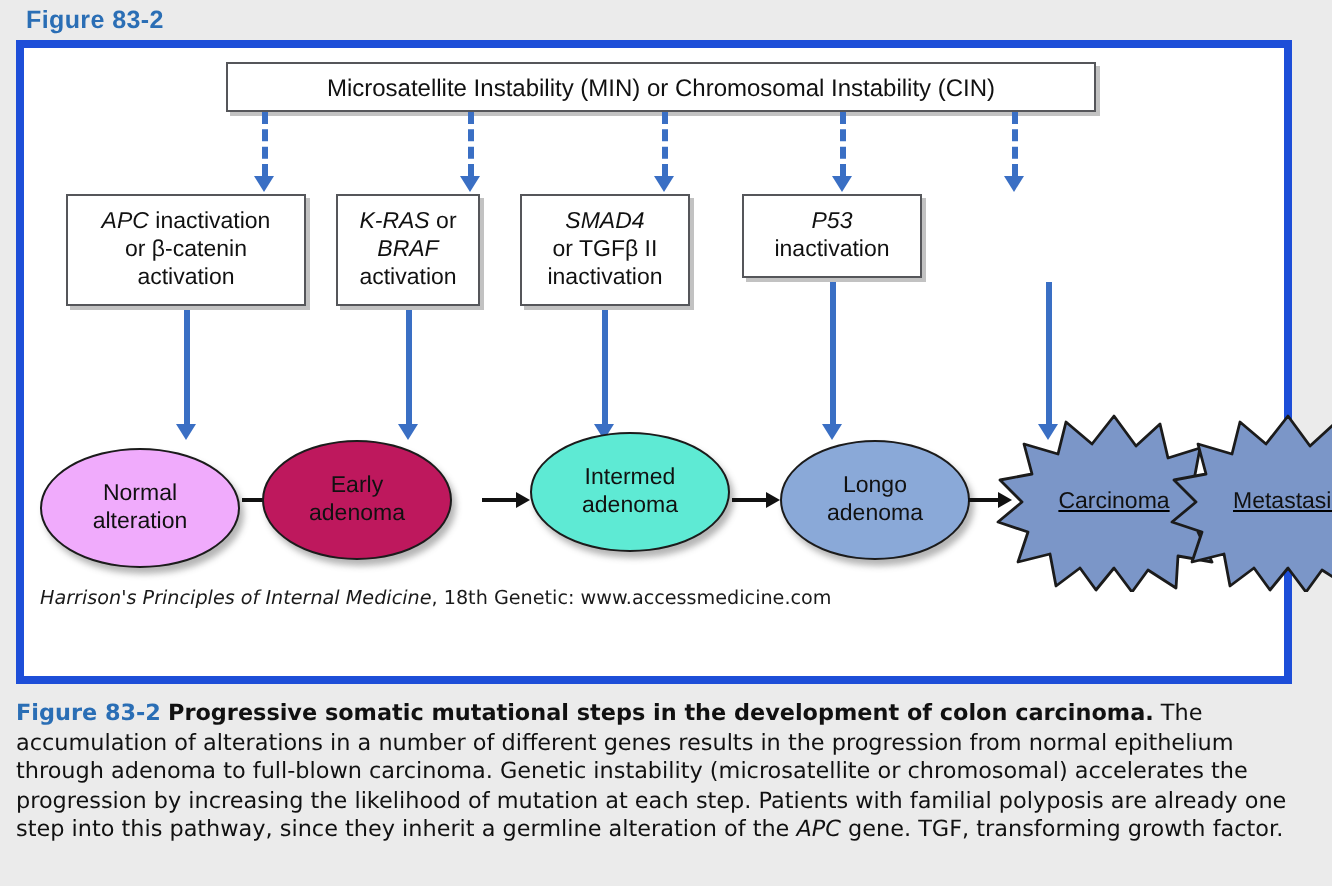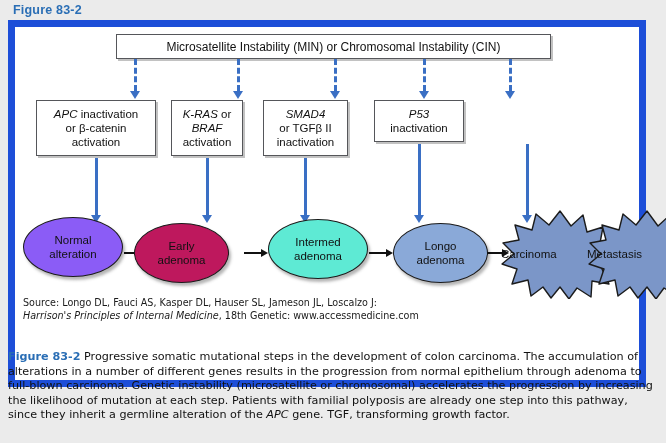--- a/index.html
+++ b/index.html
@@ -15,23 +15,23 @@
   
   .fig-title {
     position: absolute; left: 13px; top: 3px;
     font-size: 12.5px; font-weight: bold;
     color: #2a6eb5; letter-spacing: .2px;
   }
 
   
   .panel {
     position: absolute; left: 8px; top: 20px;
-    width: 638px; height: 367px;
+    width: 638px; height: 322px;
     background: #ffffff;
-    border: 7px solid #1d4ed8;
+    border: 4px solid #1d4ed8;
   }
 
   
   .top-box {
     position: absolute; left: 101px; top: 7px;
     width: 435px; height: 25px;
     background: #fff;
     border: 1px solid #55565a;
     box-shadow: 2px 2px 0 rgba(120,120,120,.45);
     display: flex; align-items: center; justify-content: center;
@@ -84,21 +84,21 @@
     border: 1.4px solid #1b1b1b;
     display: flex; align-items: center; justify-content: center;
     text-align: center;
     font-size: 11.5px; line-height: 14px; color: #111;
     box-shadow: 2px 3px 3px rgba(90,90,90,.45);
   }
 
   
   .star {
     position: absolute;
-    display: flex; align-items: center; justify-content: flex-start;
+    display: flex; align-items: center; justify-content: center; text-decoration: underline;
   }
   .star svg { position: absolute; left: 0; top: 0; }
   .star span {
     position: relative; z-index: 2;
     font-size: 11.5px; color: #111; white-space: nowrap;
   }
 
   
   .h-arrow { position: absolute; height: 9px; }
   .h-arrow .line {
@@ -128,21 +128,21 @@
   
   .caption {
     position: absolute; left: 8px; top: 350px;
     width: 650px;
     font-size: 11.2px; line-height: 14.6px;
     color: #111;
     font-family: "DejaVu Sans", sans-serif;
     text-align: left;
   }
   .caption .lbl { color: #2a6eb5; font-weight: bold; }
-  .caption .bold { font-weight: normal; }
+  .caption .bold { font-weight: bold; }
   .caption .it { font-style: italic; }
 </style>
 </head>
 <body>
 
 <div id="root">
 
   <div class="fig-title">Figure 83-2</div>
 
   <div class="panel">
@@ -216,21 +216,21 @@
     </div>
     <div class="solid-arrow" style="left:399px; top:117px; height:79px;">
       <div class="line" style="height:71px;"></div>
         <div class="head" style="top:71px;"></div>
     </div>
     <div class="solid-arrow" style="left:507px; top:117px; height:79px;">
       <div class="line" style="height:71px;"></div>
         <div class="head" style="top:71px;"></div>
     </div>
 
-    <div class="ellipse" style="left:8px; top:190px; width:100px; height:60px; background:#8b5cf6;">
+    <div class="ellipse" style="left:8px; top:200px; width:100px; height:60px; background:#f0abfc;">
       <div>
         <span>Normal</span><br>
         <span>alteration</span>
       </div>
     </div>
     <div class="h-arrow" style="left:109px; top:222px; width:24px;">
       <div class="line" style="width:18px;"></div>
         <div class="head" style="left:17px;"></div>
     </div>
 
@@ -279,21 +279,20 @@
     </div>
 
     <div class="star" style="left:572px; top:182px; width:120px; height:90px;">
       <svg width="120" height="90" viewBox="0 0 118 90">
         <polygon points="59,2 70,17 82,6 86,23 102,18 99,34 116,36 104,46 118,56 101,60 108,75 91,72 90,88 76,79 68,90 59,78 50,89 42,78 30,87 27,71 11,75 16,60 1,55 13,45 2,34 18,31 14,16 31,21 35,5 48,16" fill="#7b96c8" stroke="#1b1b1b" stroke-width="1.4" stroke-linejoin="round"></polygon>
       </svg>
       <span>Metastasis</span>
     </div>
 
     <div class="source">
-      <div>Source: Longo DL, Fauci AS, Kasper DL, Hauser SL, Jameson JL, Loscalzo J:</div>
       <div>
         <span class="em">Harrison's Principles of Internal Medicine</span><span>, 18th Genetic: www.accessmedicine.com</span>
       </div>
     </div>
   </div>
 
   <div class="caption">
     <span class="lbl">Figure 83-2</span>
     <span class="bold">Progressive somatic mutational steps in the development of colon carcinoma.</span><span> The accumulation of alterations in a number of different genes results in the progression from normal epithelium through adenoma to full-blown carcinoma. Genetic instability (microsatellite or chromosomal) accelerates the progression by increasing the likelihood of mutation at each step. Patients with familial polyposis are already one step into this pathway, since they inherit a germline alteration of the </span><span class="it">APC</span><span> gene. TGF, transforming growth factor.</span>
   </div>

